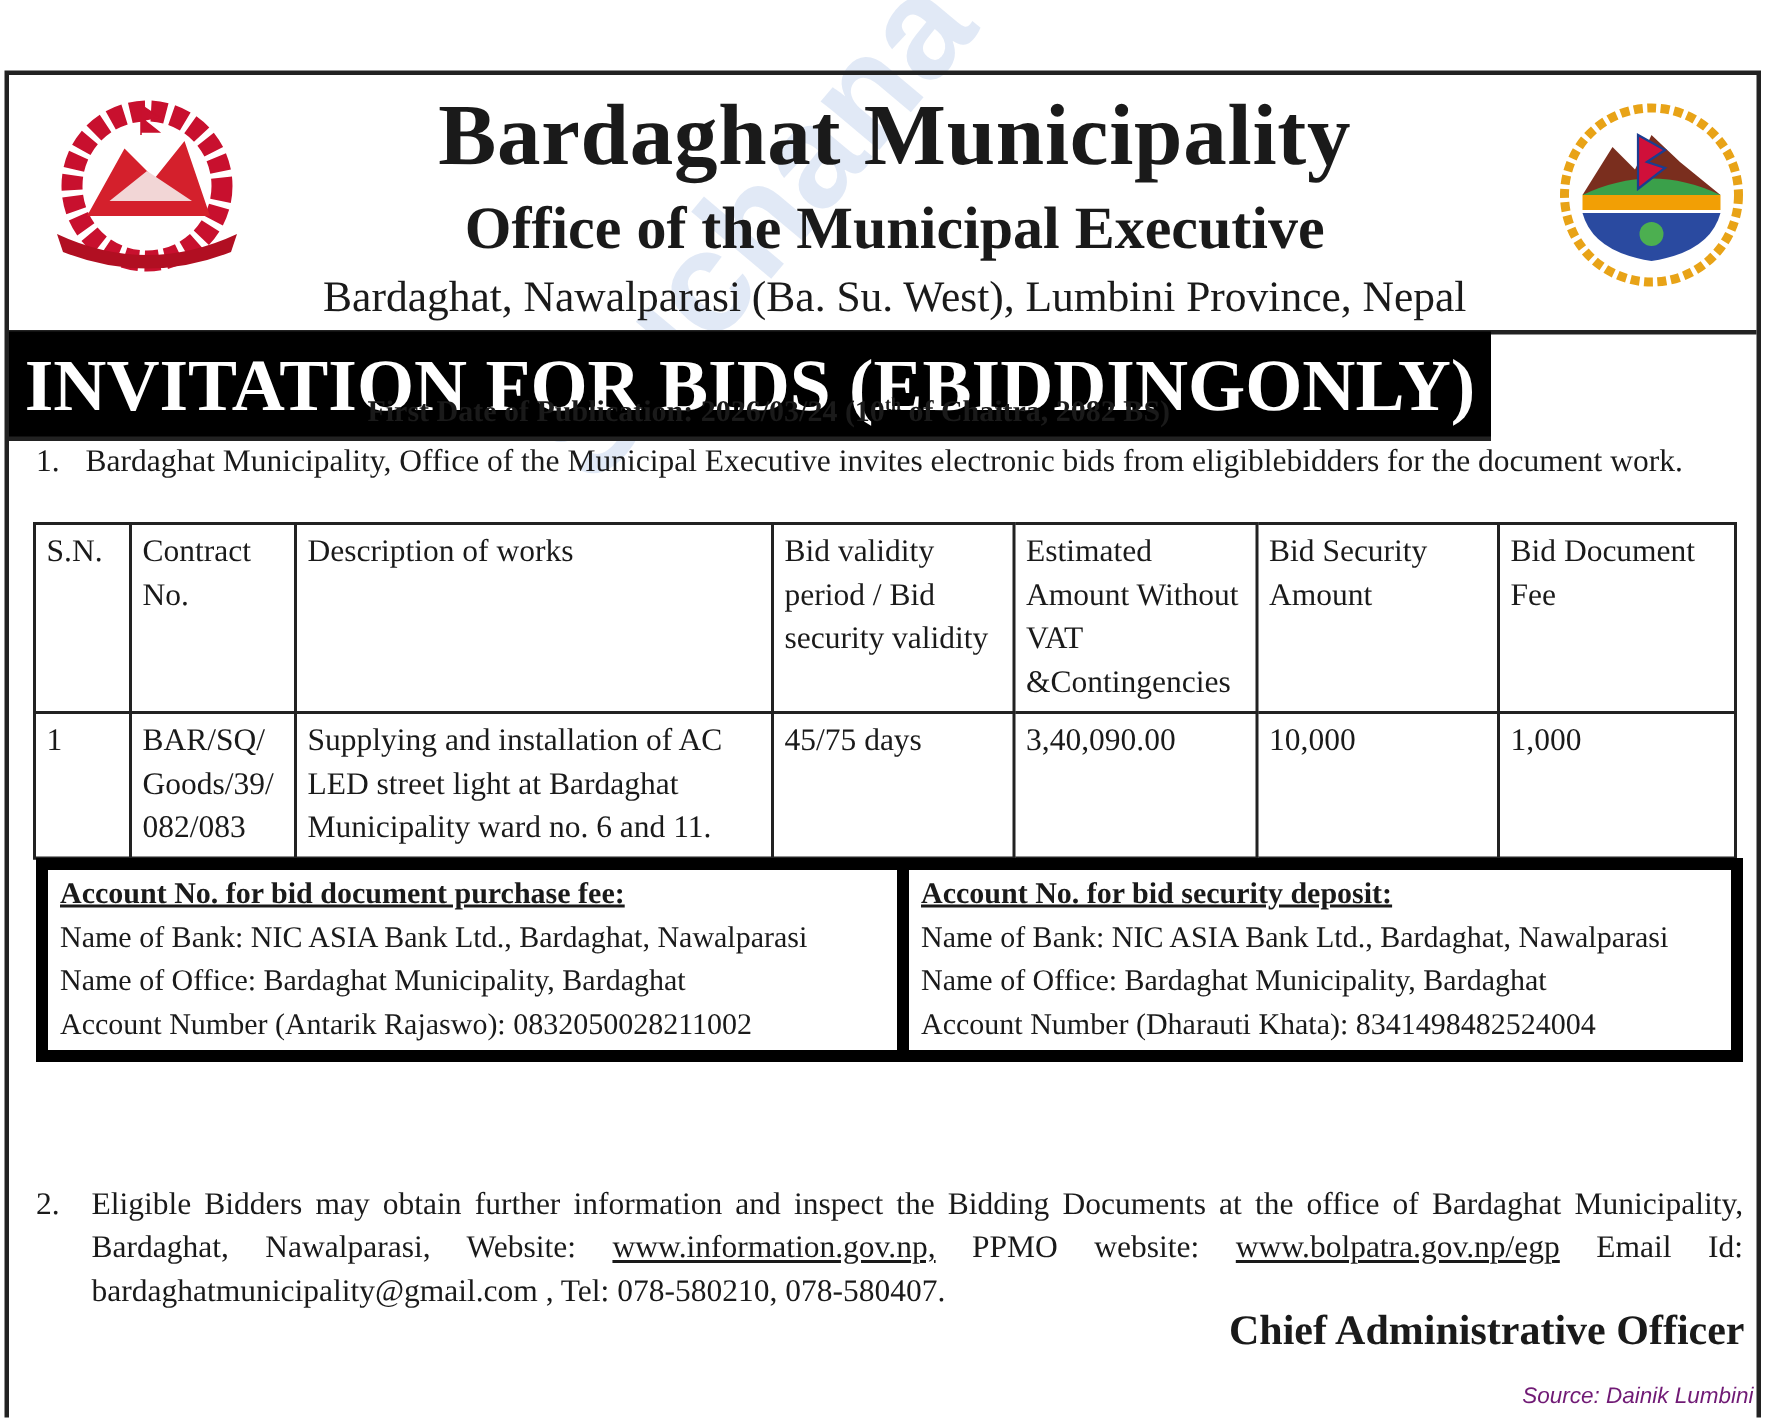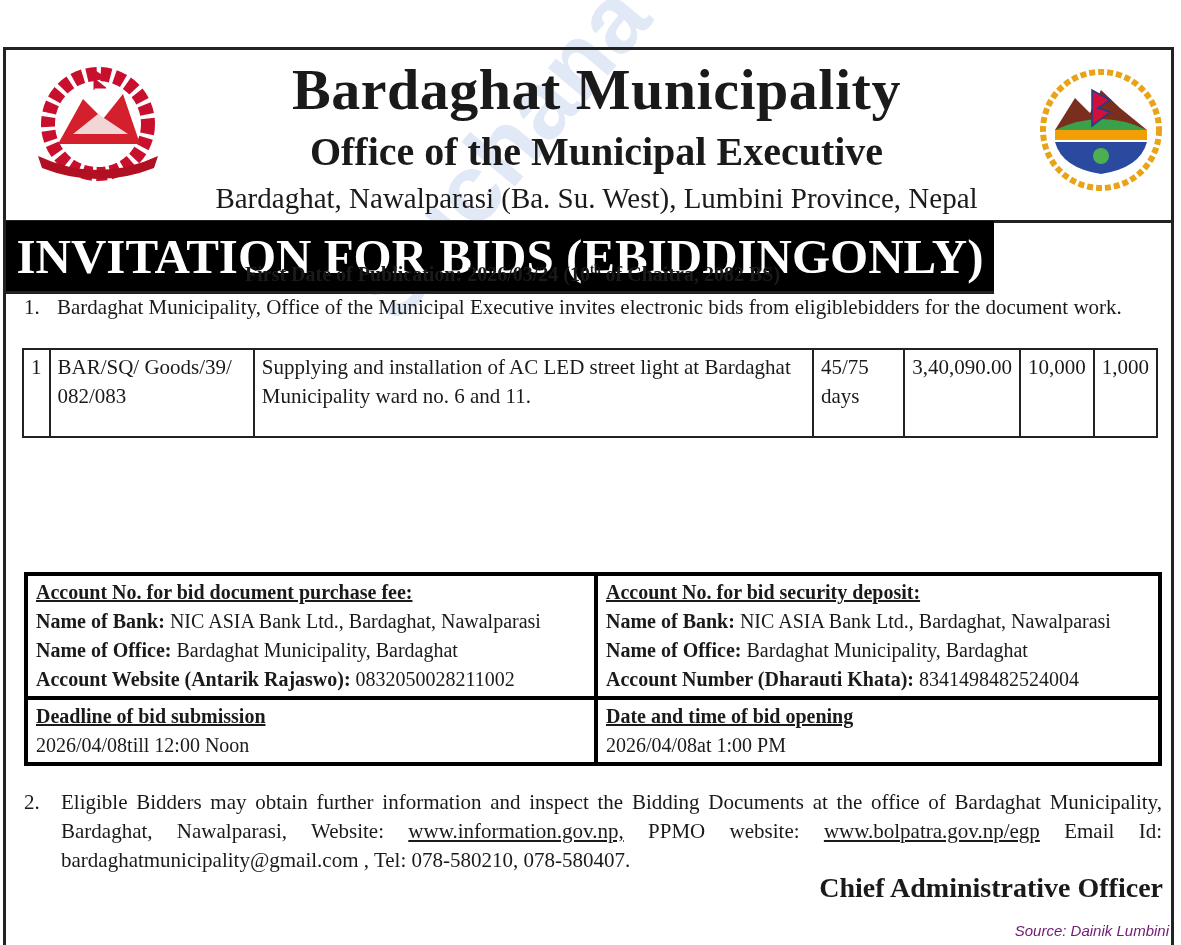--- a/index.html
+++ b/index.html
@@ -31,23 +31,23 @@
     position:absolute; left:22px; top:348px; width:1136px; border-collapse:collapse; font-size:21px;
   }
   table.works td, table.works th {
     border:2px solid #222; vertical-align:top; text-align:left; padding:3px 7px 5px 7px; line-height:29px; font-weight:normal;
   }
   table.works th { height:112px; }
   table.works td { height:78px; }
   table.acct {
     position:absolute; left:24px; top:572px; width:1138px; border-collapse:collapse; font-size:20px;
   }
-  table.acct td { border:4px solid #000000; vertical-align:top; padding:2px 8px; line-height:29px; }
+  table.acct td { border:8px solid #000000; vertical-align:top; padding:2px 8px; line-height:29px; }
   .acct .head { font-weight:bold; text-decoration:underline; }
-  .acct b { font-weight:bold; }
+  .acct b { font-weight:normal; }
   .para2 { position:absolute; left:24px; top:788px; width:1138px; font-size:21px; line-height:29px; text-align:justify; }
   .para2 .num { position:absolute; left:0; top:0; }
   .para2 .txt { display:block; padding-left:37px; }
   .para2 u { text-decoration:underline; }
   .signoff { position:absolute; right:18px; top:872px; font-weight:bold; font-size:28px; }
   .source { position:absolute; right:12px; top:922px; font-family:"Liberation Sans", sans-serif; font-style:italic; font-size:15px; color:#701a75; }
   .watermark {
     position:absolute; left:330px; top:270px; font-family:"Liberation Sans", sans-serif; font-weight:bold;
     font-size:96px; color:rgba(70,120,200,0.16); transform:rotate(-50deg); transform-origin:left top; pointer-events:none;
   }
@@ -88,56 +88,55 @@
   <span>First Date of Publication: 2026/03/24 (10</span><sup>th</sup><span> of Chaitra, 2082 BS)</span>
 </div>
 
 <div class="para1">
   <span class="num">1.</span>
   <span class="txt">Bardaghat Municipality, Office of the Municipal Executive invites electronic bids from eligiblebidders for the document work.</span>
 </div>
 
 <table class="works">
   <tbody>
+      <tr>
+    <th style="width:48px">S.N.</th>
+    <th style="width:94px">Contract No.</th>
+    <th style="width:302px">Description of works</th>
+    <th style="width:145px">Bid validity period / Bid security validity</th>
+    <th style="width:146px">Estimated Amount Without VAT &amp;Contingencies</th>
+    <th style="width:145px">Bid Security Amount</th>
+    <th>Bid Document Fee</th>
+  </tr>
   <tr>
     <td>1</td>
     <td>BAR/SQ/ Goods/39/ 082/083</td>
     <td>Supplying and installation of AC LED street light at Bardaghat Municipality ward no. 6 and 11.</td>
     <td>45/75 days</td>
     <td>3,40,090.00</td>
     <td>10,000</td>
     <td>1,000</td>
   </tr>
 </tbody>
   </table>
 
 <table class="acct">
   <tbody>
       <tr>
     <td style="width:550px">
       <div class="head">Account No. for bid document purchase fee:</div>
       <div><b>Name of Bank:</b><span> NIC ASIA Bank Ltd., Bardaghat, Nawalparasi</span></div>
       <div><b>Name of Office:</b><span> Bardaghat Municipality, Bardaghat</span></div>
-      <div><b>Account Website (Antarik Rajaswo):</b><span> 0832050028211002</span></div>
+      <div><b>Account Number (Antarik Rajaswo):</b><span> 0832050028211002</span></div>
     </td>
     <td>
       <div class="head">Account No. for bid security deposit:</div>
       <div><b>Name of Bank:</b><span> NIC ASIA Bank Ltd., Bardaghat, Nawalparasi</span></div>
       <div><b>Name of Office:</b><span> Bardaghat Municipality, Bardaghat</span></div>
       <div><b>Account Number (Dharauti Khata):</b><span> 8341498482524004</span></div>
-    </td>
-  </tr>
-  <tr>
-    <td>
-      <div class="head">Deadline of bid submission</div>
-      <div>2026/04/08till 12:00 Noon</div>
-    </td>
-    <td>
-      <div class="head">Date and time of bid opening</div>
-      <div>2026/04/08at 1:00 PM</div>
     </td>
   </tr>
 </tbody>
   </table>
 
 <div class="para2">
   <span class="num">2.</span>
   <span class="txt"><span>Eligible Bidders may obtain further information and inspect the Bidding Documents at the office of Bardaghat Municipality, Bardaghat, Nawalparasi, Website: </span><u>www.information.gov.np,</u><span> PPMO website: </span><u>www.bolpatra.gov.np/egp</u><span> Email Id: bardaghatmunicipality@gmail.com , Tel: 078-580210, 078-580407.</span></span>
 </div>
 

